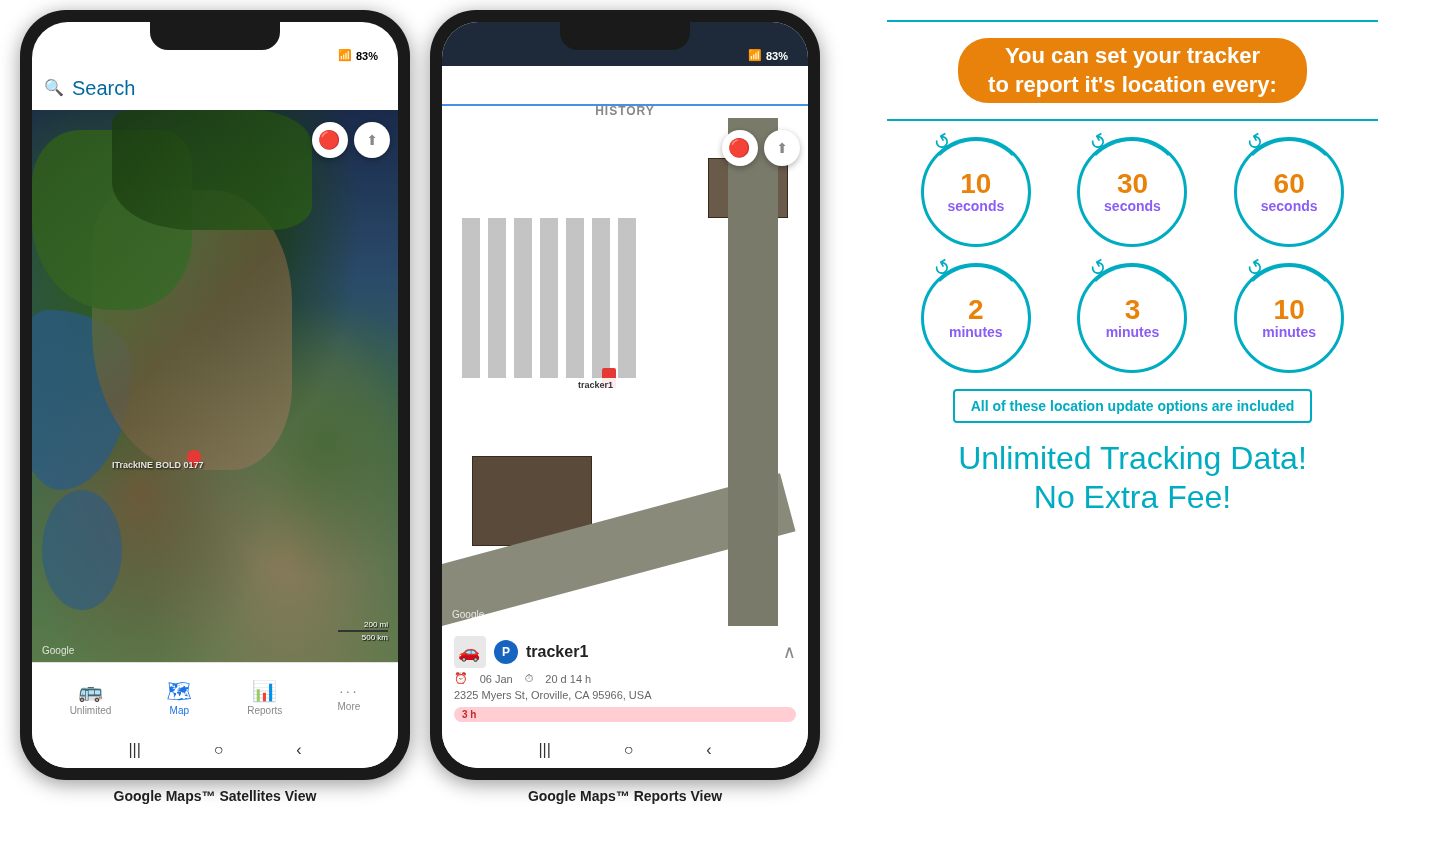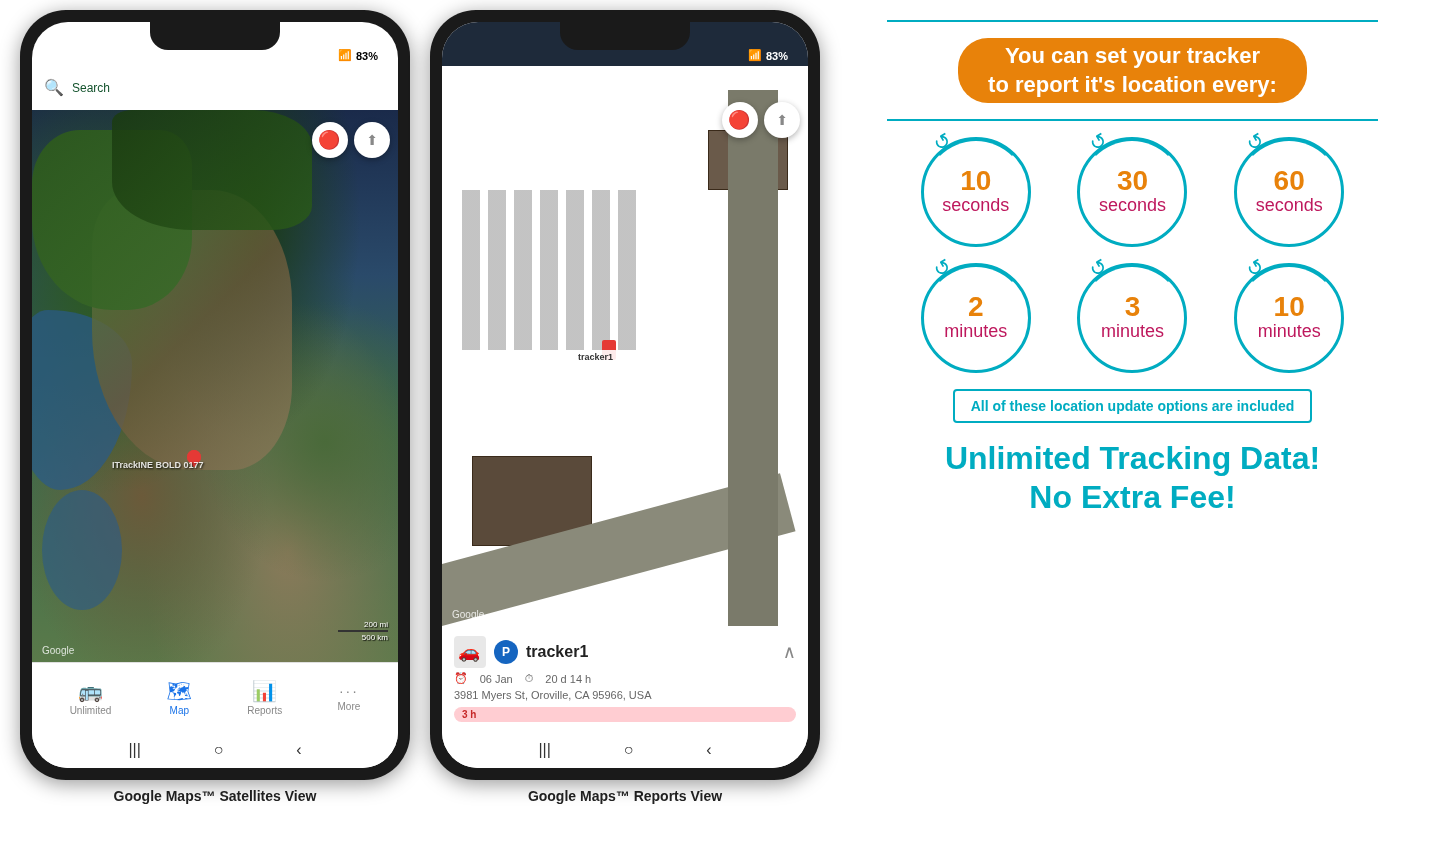--- a/index.html
+++ b/index.html
@@ -442,43 +442,43 @@
     }
 
     .circle-number {
       font-size: 28px;
       font-weight: 700;
       color: #e8820a;
       line-height: 1;
     }
 
     .circle-unit {
-      font-size: 18px;
-      font-weight: 400;
-      color: #be185d;
+      font-size: 14px;
+      font-weight: 700;
+      color: #8b5cf6;
       line-height: 1.2;
     }
 
     
     .included-box {
       border: 2px solid #00acc1;
       border-radius: 4px;
       padding: 6px 16px;
     }
 
     .included-text {
       color: #00acc1;
       font-size: 14px;
       font-weight: 600;
     }
 
     .unlimited-text {
       color: #00acc1;
       font-size: 32px;
-      font-weight: 700;
+      font-weight: 400;
       text-align: center;
       line-height: 1.2;
     }
 
     
     .sat-bg {
       position: absolute;
       inset: 0;
       background:
         radial-gradient(ellipse at 20% 30%, #2d5a1b 0%, transparent 40%),
@@ -511,21 +511,21 @@
           <div class="status-bar">
             <span class="status-time"></span>
             <div class="status-icons">
               <span>📶</span>
               <span>83%</span>
             </div>
           </div>
 
           <div class="phone1 search-bar" style="height:44px;background:#fff;display:flex;align-items:center;padding:0 12px;gap:8px;">
             <span class="phone1 search-icon-circle" style="font-size:16px;color:#888;">🔍</span>
-            <span style="color:#14532d;font-size:12px;">Search</span>
+            <span style="color:#0369a1;font-size:20px;">Search</span>
           </div>
 
           <div class="phone1 map-satellite" style="flex:1;position:relative;overflow:hidden;">
             <div class="sat-bg"></div>
 
             <div class="water-area" style="width:120px;height:180px;left:-20px;top:200px;background:#2a5a8a;opacity:0.7;"></div>
             <div class="water-area" style="width:80px;height:120px;left:10px;top:380px;background:#2a5a8a;opacity:0.6;border-radius:50%;"></div>
 
             <div style="position:absolute;top:80px;left:60px;width:200px;height:280px;background:linear-gradient(135deg,#4a7a3a,#6b5a3a,#8a7a5a);border-radius:20% 40% 30% 50%;opacity:0.8;"></div>
             <div style="position:absolute;top:20px;left:0px;width:160px;height:180px;background:linear-gradient(135deg,#2d5a1b,#3a6a2a);border-radius:30% 20% 40% 50%;opacity:0.9;"></div>
@@ -596,20 +596,28 @@
               <span>83%</span>
             </div>
           </div>
 
           <div class="phone2 app-header">
             <span style="color:#fff;font-size:20px;">←</span>
             <span class="phone2 header-title">tracker1</span>
             <span style="color:#fff;font-size:20px;">⋮</span>
           </div>
 
+          <div class="phone2 tab-bar">
+            <div class="phone2 tab active">
+              <span>INFO</span>
+            </div>
+            <div class="phone2 tab">
+              <span>HISTORY</span>
+            </div>
+          </div>
 
           <div class="phone2 map-aerial" style="flex:1;position:relative;overflow:hidden;">
             <div class="aerial-parking"></div>
 
             <div class="aerial-building" style="bottom:80px;left:30px;width:120px;height:90px;background:#5a4a3a;"></div>
             <div class="aerial-building" style="top:40px;right:20px;width:80px;height:60px;background:#6a5a4a;"></div>
 
             <div class="aerial-road" style="position:absolute;bottom:0;left:0;right:0;height:60px;background:#8a8a7a;transform:rotate(-15deg);transform-origin:left bottom;"></div>
             <div class="aerial-road" style="position:absolute;top:0;right:30px;width:50px;height:100%;background:#7a7a6a;"></div>
 
@@ -642,21 +650,21 @@
               </div>
               <span class="tracker-name">tracker1</span>
               <span class="expand-icon">∧</span>
             </div>
             <div class="info-row">
               <span>⏰</span>
               <span>06 Jan</span>
               <span>⏱</span>
               <span>20 d 14 h</span>
             </div>
-            <div class="info-address">3981 Myers St, Oroville, CA 95966, USA</div>
+            <div class="info-address">2325 Myers St, Oroville, CA 95966, USA</div>
             <div class="time-badge">3 h</div>
           </div>
 
           <div class="android-nav">
             <span class="android-nav-btn">|||</span>
             <span class="android-nav-btn">○</span>
             <span class="android-nav-btn">‹</span>
           </div>
 
         </div>

